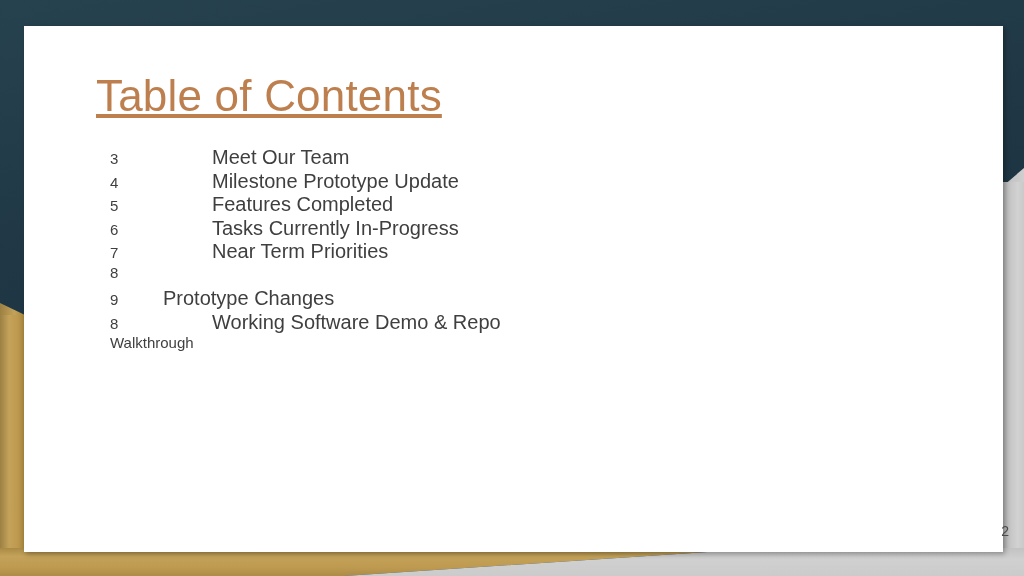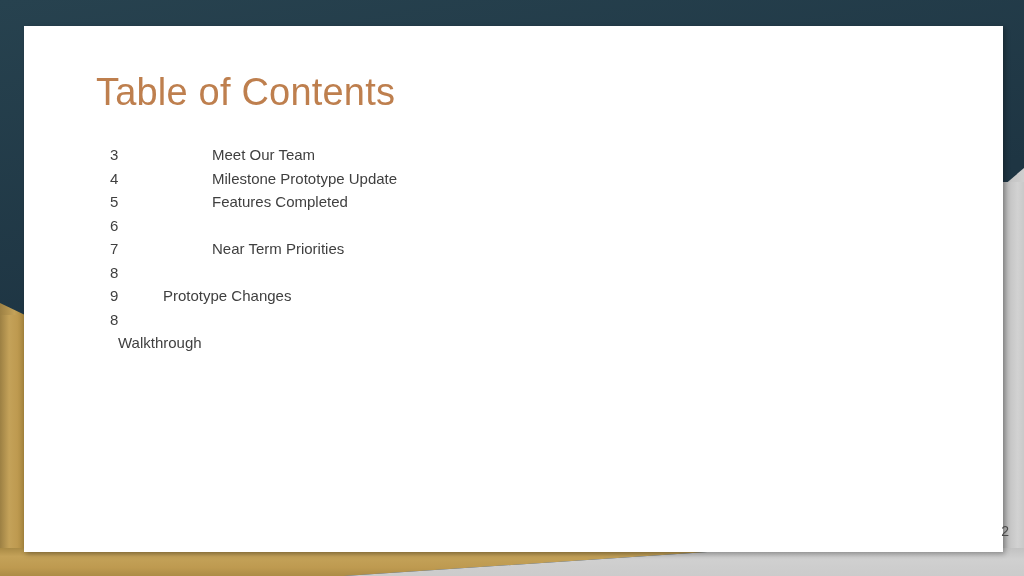--- a/index.html
+++ b/index.html
@@ -97,26 +97,27 @@
     width: 979px;
     height: 526px;
     background: #ffffff;
     box-shadow: 2px 2px 5px rgba(0,0,0,0.30);
   }
 
   .slide-title {
     position: absolute;
     left: 72px;
     top: 45px;
-    font-size: 38px;
+    font-size: 44px;
     font-weight: 300;
     letter-spacing: 0.2px;
     color: #BE7F4E;
     white-space: nowrap;
     line-height: 1.15;
+    text-decoration: underline;
   }
 
   
   .toc {
     position: absolute;
     left: 86px;
     top: 120px;
     width: 820px;
   }
   .toc-row {
@@ -132,29 +133,28 @@
     flex: 0 0 102px;
     font-size: 15px;
     color: #3F3F3F;
   }
   
   .toc-row.short-tab .toc-num {
     width: 53px;
     flex: 0 0 53px;
   }
   .toc-label {
-    font-size: 15px;
+    font-size: 20px;
     color: #3F3F3F;
   }
   .toc-wrap {
     height: 23.5px;
     font-size: 15px;
     color: #3F3F3F;
     white-space: nowrap;
-    margin-left: 8px;
   }
 
   .page-number {
     position: absolute;
     left: 955px;
     top: 497px;
     width: 30px;
     text-align: right;
     font-size: 14px;
     color: #4A4A4A;
@@ -188,34 +188,36 @@
       <div class="toc-row">
         <span class="toc-num">4</span>
         <span class="toc-label">Milestone Prototype Update</span>
       </div>
       <div class="toc-row">
         <span class="toc-num">5</span>
         <span class="toc-label">Features Completed</span>
       </div>
       <div class="toc-row">
         <span class="toc-num">6</span>
+        <span class="toc-label">Tasks Currently In-Progress</span>
       </div>
       <div class="toc-row">
         <span class="toc-num">7</span>
         <span class="toc-label">Near Term Priorities</span>
       </div>
       <div class="toc-row">
         <span class="toc-num">8</span>
       </div>
       <div class="toc-row short-tab">
         <span class="toc-num">9</span>
         <span class="toc-label">Prototype Changes</span>
       </div>
       <div class="toc-row">
         <span class="toc-num">8</span>
+        <span class="toc-label">Working Software Demo &amp; Repo</span>
       </div>
       <div class="toc-wrap">Walkthrough</div>
     </div>
 
     <div class="page-number">2</div>
 
   </div>
 </div>
 
 </body></html>

